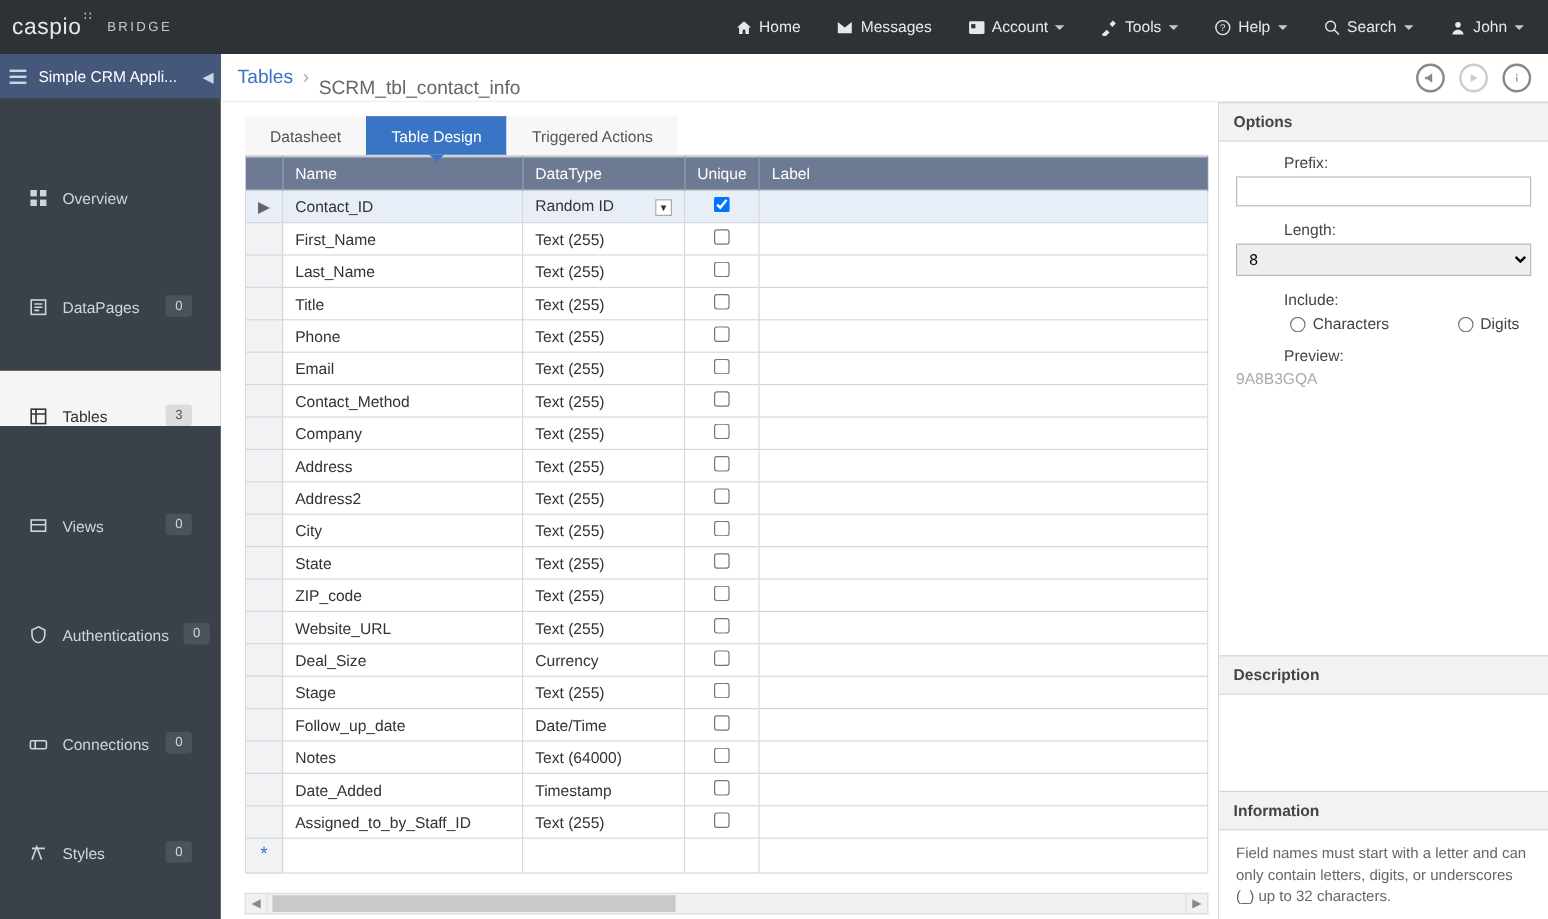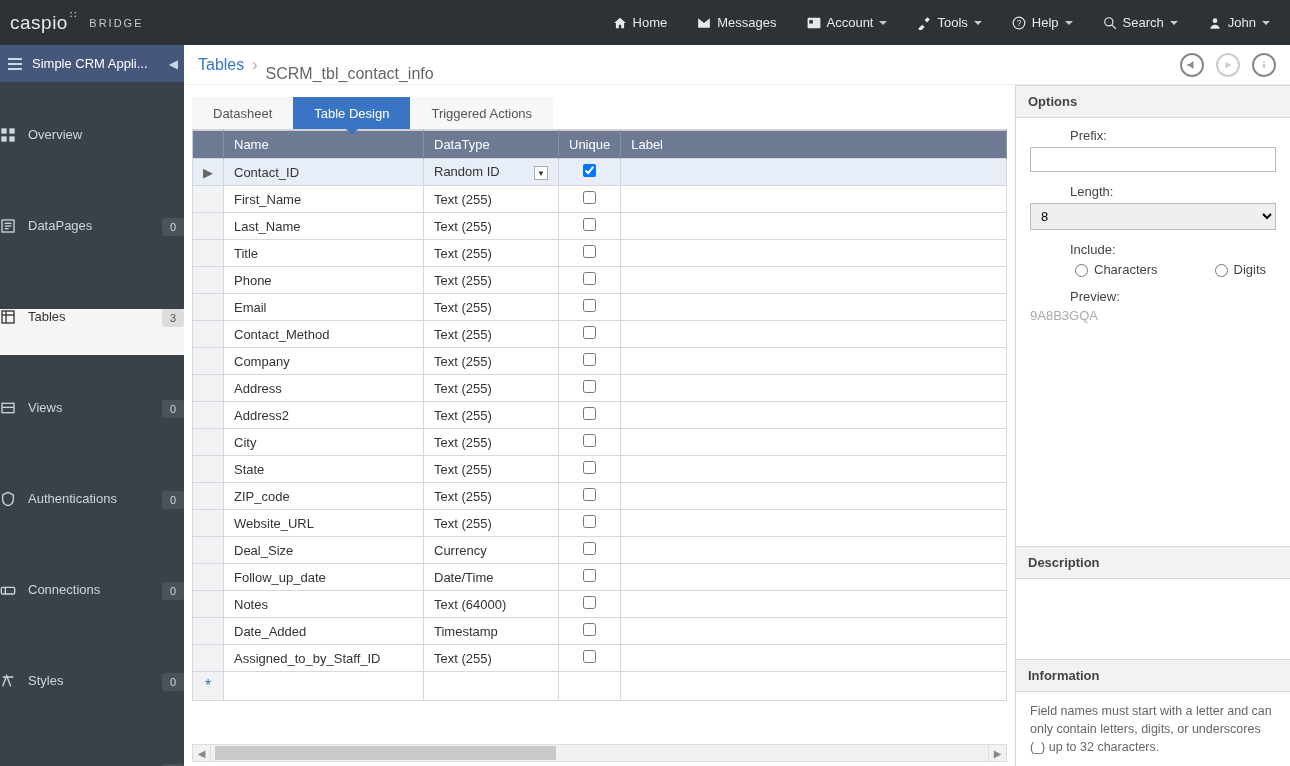--- a/index.html
+++ b/index.html
@@ -16,42 +16,42 @@
   .caret-down { width:0;height:0;border-left:4px solid transparent;border-right:4px solid transparent;border-top:4px solid #c8c8c8; }
 
   
   .shell { display:flex; height:calc(100% - 45px); }
   .sidebar { width:184px; background:#3a4149; display:flex; flex-direction:column; }
   .side-app { background:#45577b; color:#fff; height:40px; display:flex; align-items:center; gap:10px; padding:11px 8px; font-size:13px; position:relative;}
   .hamburger { display:flex; flex-direction:column; gap:3px; cursor:pointer;}
   .hamburger span{ width:14px;height:2px;background:#cdd6e4;}
   .side-app-name { flex:1; overflow:hidden; white-space:nowrap; text-overflow:ellipsis;}
   .collapse-arrow { color:#cdd6e4; font-size:12px; position:absolute; right:6px;}
-  .side-item { height:46px; display:flex; align-items:flex-start; gap:12px; padding:0 0; color:#cfd5db; cursor:pointer;margin-top:45px; }
+  .side-item { height:46px; display:flex; align-items:flex-end; gap:12px; padding:0 24px; color:#cfd5db; cursor:pointer;margin-top:45px; }
   .side-item.active { background:#f5f5f5; color:#333; }
   .side-item .badge { margin-left:auto; min-width:22px; height:18px; border-radius:3px; background:#4a525b; color:#d0d5db; font-size:11px; display:flex; align-items:center; justify-content:center; padding:0 4px;}
   .side-item.active .badge { background:#dcdcdc; color:#555; }
   .side-icon { width:16px; height:16px; display:flex; align-items:center; justify-content:center;}
   .side-icon svg { fill:#cfd5db; }
   .side-item.active .side-icon svg { fill:#555; }
 
   
   .content { flex:1; display:flex; flex-direction:column; min-width:0;}
   .crumb-bar { height:40px; display:flex; align-items:center; padding:0 14px; gap:8px; border-bottom:1px solid #eee; }
   .crumb-link { color:#3a74c4; cursor:pointer; font-size:16px;}
   .crumb-sep { color:#aaa; font-size:16px;}
   .crumb-current { color:#666; font-size:16px;margin-top:19px;}
   .crumb-icons { margin-left:auto; display:flex; gap:12px;}
   .circ-icon { width:24px;height:24px;border:2px solid #888;border-radius:50%;display:flex;align-items:center;justify-content:center;color:#888;cursor:pointer;font-size:12px;}
   .circ-icon svg{fill:#888;}
   .circ-icon.light{border-color:#ccc;}
   .circ-icon.light svg{fill:#ccc;}
 
   .work { flex:1; display:flex; min-height:0; }
-  .main-col { flex:1; padding:12px 0 0 0; display:flex; flex-direction:column; min-width:0;}
+  .main-col { flex:1; padding:12px 0 0 12px; display:flex; flex-direction:column; min-width:0;}
   .tabs-row { display:flex; border-bottom:1px solid #d7d7d7; margin:0 8px; }
   .tab { padding:8px 20px; font-size:13px; color:#555; cursor:pointer; position:relative; border:1px solid transparent; background:#f7f7f7; border-bottom:none;}
   .tab.active { background:#3a74c4; color:#fff; border-color:#3a74c4; }
   .tab.active::after{ content:''; position:absolute; bottom:-6px; left:50%; transform:translateX(-50%); width:0;height:0;border-left:6px solid transparent;border-right:6px solid transparent;border-top:6px solid #3a74c4;}
   .action-bar { display:flex; gap:18px; padding:10px 16px; font-size:13px; }
   .act { color:#3a74c4; cursor:pointer; }
   .act.disabled { color:#bbb; cursor:default; }
 
   
   .grid-wrap { flex:1; margin:0 8px 0 8px; overflow:hidden; display:flex; flex-direction:column;}
@@ -399,20 +399,27 @@
                   <td class="row-handle"></td>
                   <td>Website_URL</td>
                   <td>Text (255)</td>
                   <td class="col-unique"><input type="checkbox" style=""></td>
                   <td></td>
                 </tr>
                 <tr>
                   <td class="row-handle"></td>
                   <td>Deal_Size</td>
                   <td>Currency</td>
+                  <td class="col-unique"><input type="checkbox" style=""></td>
+                  <td></td>
+                </tr>
+                <tr>
+                  <td class="row-handle"></td>
+                  <td>Stage</td>
+                  <td>Text (255)</td>
                   <td class="col-unique"><input type="checkbox" style=""></td>
                   <td></td>
                 </tr>
                 <tr>
                   <td class="row-handle"></td>
                   <td>Follow_up_date</td>
                   <td>Date/Time</td>
                   <td class="col-unique"><input type="checkbox" style=""></td>
                   <td></td>
                 </tr>

